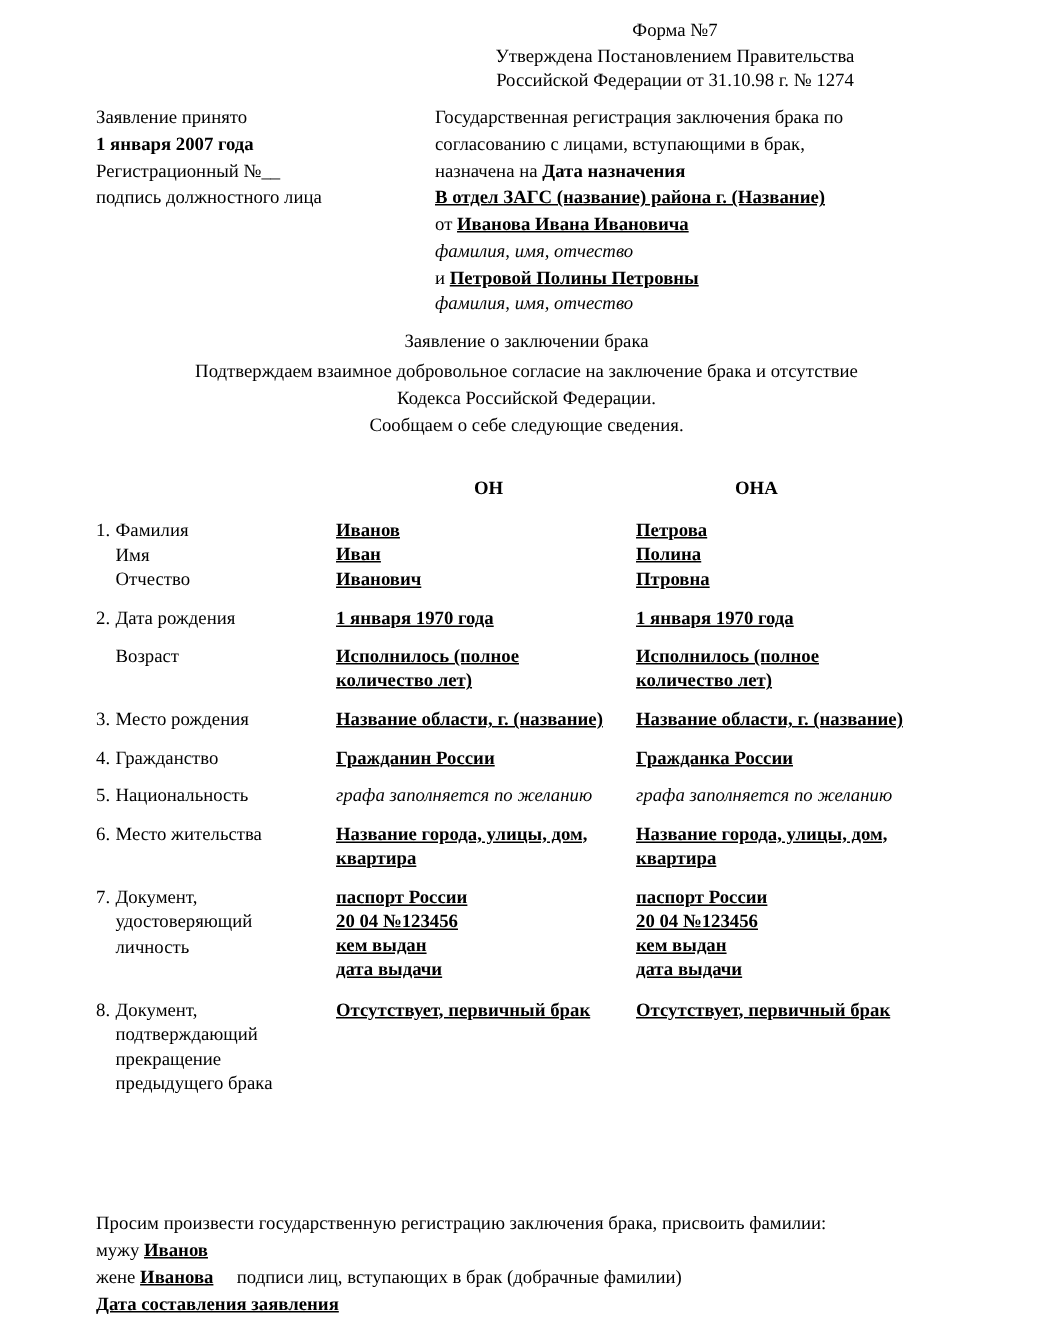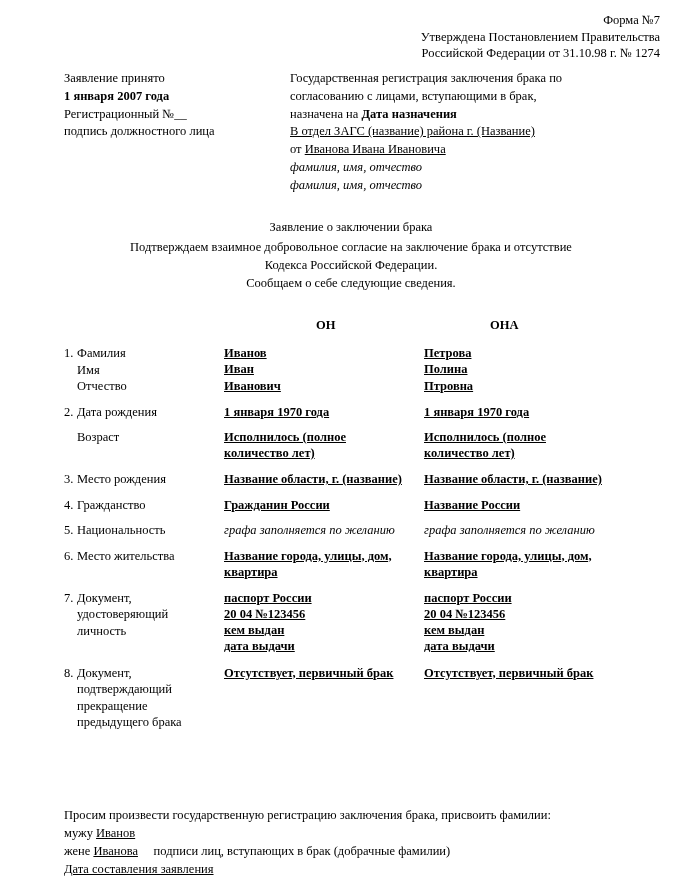--- a/index.html
+++ b/index.html
@@ -27,21 +27,21 @@
   }
 
   
   .doc-header {
     position: absolute;
     top: 12px;
     right: 40px;
     width: 420px;
     text-align: right;
   }
-  .doc-header div { white-space: nowrap; }
+  .doc-header div { white-space: nowrap; text-align: center; }
 
   
   .intro {
     position: absolute;
     top: 70px;
     left: 0;
     width: 700px;
   }
   .intro-left {
     position: absolute;
@@ -52,21 +52,21 @@
   .intro-right {
     position: absolute;
     left: 290px;
     top: 0;
     width: 375px;
   }
   .intro-left div, .intro-right div {
     line-height: 1.42;
   }
   .b { font-weight: bold; }
-  .bu { font-weight: normal; text-decoration: underline; }
+  .bu { font-weight: bold; text-decoration: underline; }
   .it { font-style: italic; }
 
   
   .statement {
     position: absolute;
     top: 218px;
     left: 62px;
     width: 578px;
     text-align: center;
     line-height: 1.45;
@@ -166,20 +166,23 @@
       <div>
         <span>назначена на </span><span class="b">Дата назначения</span>
       </div>
       <div>
         <span class="bu">В отдел ЗАГС (название) района г. (Название)</span>
       </div>
       <div>
         <span>от </span><span class="bu">Иванова Ивана Ивановича</span>
       </div>
       <div class="it">фамилия, имя, отчество</div>
+      <div>
+        <span>и </span><span class="bu">Петровой Полины Петровны</span>
+      </div>
       <div class="it">фамилия, имя, отчество</div>
     </div>
 
   </div>
 
   <div class="statement">
     <div class="title">Заявление о заключении брака</div>
     <div>Подтверждаем взаимное добровольное согласие на заключение брака и отсутствие</div>
     <div>Кодекса Российской Федерации.</div>
     <div>Сообщаем о себе следующие сведения.</div>
@@ -253,21 +256,21 @@
       </div>
       <div class="row">
         <div class="row-inner" style="height: 16.5px; font-family: Liberation Serif, serif;">
           <div class="rlabel">
             <div><span class="num">4.</span><span>Гражданство</span></div>
           </div>
           <div class="rval-he">
             <div class="vline"><span>Гражданин России</span></div>
           </div>
           <div class="rval-she">
-            <div class="vline"><span>Название России</span></div>
+            <div class="vline"><span>Гражданка России</span></div>
           </div>
         </div>
       </div>
       <div class="row">
         <div class="row-inner" style="height: 16.5px;">
           <div class="rlabel">
             <div><span class="num">5.</span><span>Национальность</span></div>
           </div>
           <div class="rval-he">
             <div class="vline plain"><span>графа заполняется по желанию</span></div>

